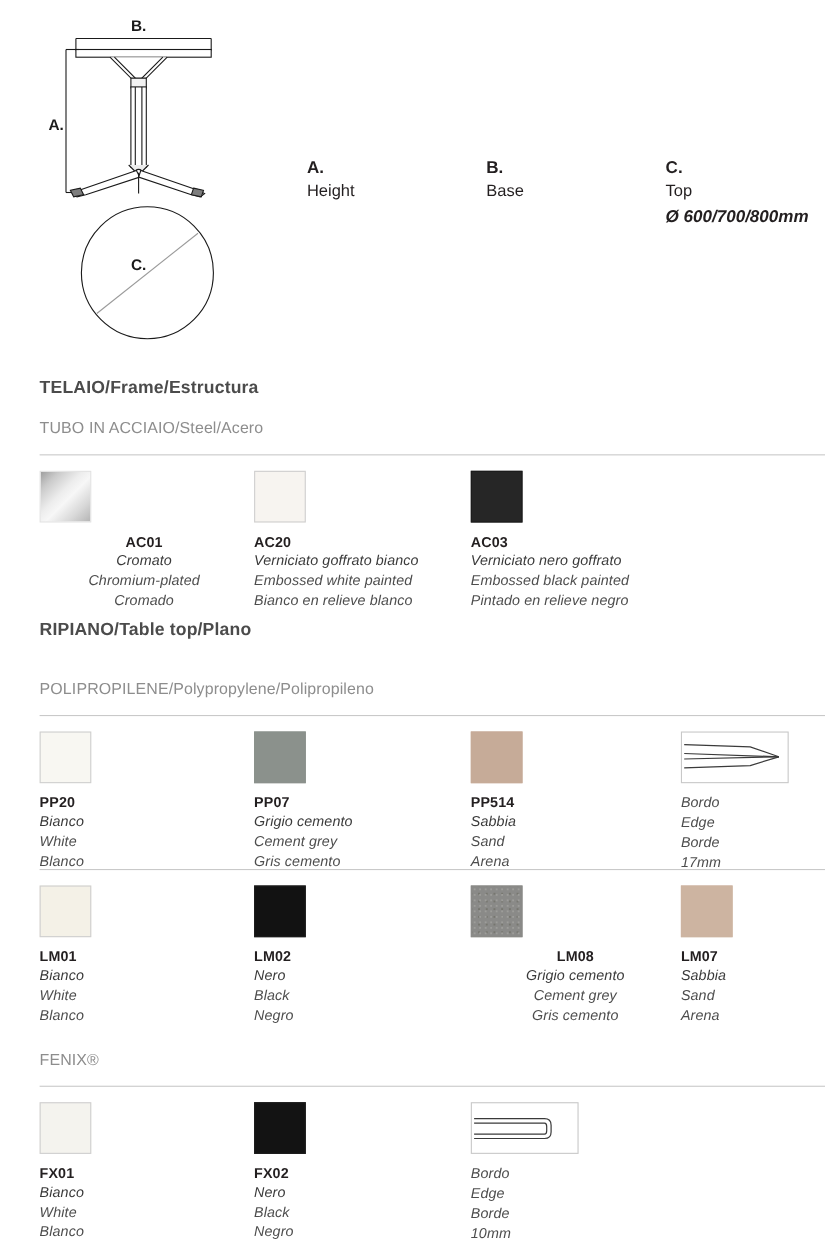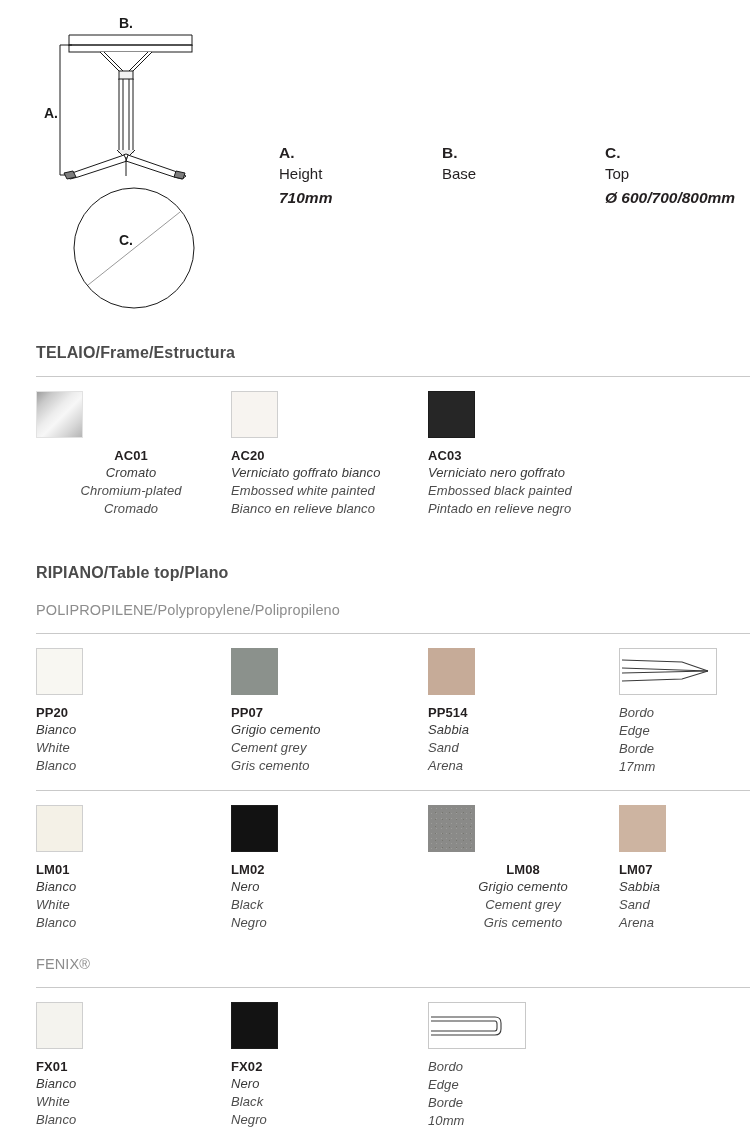--- a/index.html
+++ b/index.html
@@ -109,35 +109,35 @@
       <text x="126" y="28" font-family="Liberation Sans, sans-serif" font-size="14" font-weight="bold" fill="#1a1a1a" text-anchor="middle">B.</text>
       <text x="44" y="118" font-family="Liberation Sans, sans-serif" font-size="14" font-weight="bold" fill="#1a1a1a">A.</text>
       <text x="119" y="245" font-family="Liberation Sans, sans-serif" font-size="14" font-weight="bold" fill="#1a1a1a">C.</text>
     </svg>
   </div>
 
   <div class="dims">
     <div class="dim-col">
       <div class="dim-key">A.</div>
       <div class="dim-name">Height</div>
-      <div class="dim-val">710mm</div>
     </div>
     <div class="dim-col">
       <div class="dim-key">B.</div>
       <div class="dim-name">Base</div>
     </div>
     <div class="dim-col wide">
       <div class="dim-key">C.</div>
       <div class="dim-name">Top</div>
       <div class="dim-val">Ø 600/700/800mm</div>
     </div>
   </div>
 
   <div class="section" style="top:344px;">
     <div class="sec-title">TELAIO/Frame/Estructura</div>
+    <div class="sub-title" style="margin-top:19px;">TUBO IN ACCIAIO/Steel/Acero</div>
     <div class="rule" style="margin-top:14px;"></div>
     <div class="row" style="margin-top:0;">
 
       <div class="cell" style="left:0px; top:14px;text-align:center;">
         <div class="swatch chrome"></div>
         <div class="code">AC01</div>
         <div class="desc first">Cromato</div>
         <div class="desc">Chromium-plated</div>
         <div class="desc">Cromado</div>
       </div>
@@ -156,21 +156,21 @@
         <div class="desc first">Verniciato nero goffrato</div>
         <div class="desc">Embossed black painted</div>
         <div class="desc">Pintado en relieve negro</div>
       </div>
 
     </div>
   </div>
 
   <div class="section" style="top:564px;">
     <div class="sec-title">RIPIANO/Table top/Plano</div>
-    <div class="sub-title" style="margin-top:19px;">POLIPROPILENE/Polypropylene/Polipropileno</div>
+    <div class="sub-title" style="margin-top:36px;">POLIPROPILENE/Polypropylene/Polipropileno</div>
     <div class="rule" style="margin-top:14px;"></div>
     <div class="row">
 
       <div class="cell" style="left:0px; top:14px;">
         <div class="swatch nb" style="background:#f8f7f2;"></div>
         <div class="code">PP20</div>
         <div class="desc first">Bianco</div>
         <div class="desc">White</div>
         <div class="desc">Blanco</div>
       </div>

